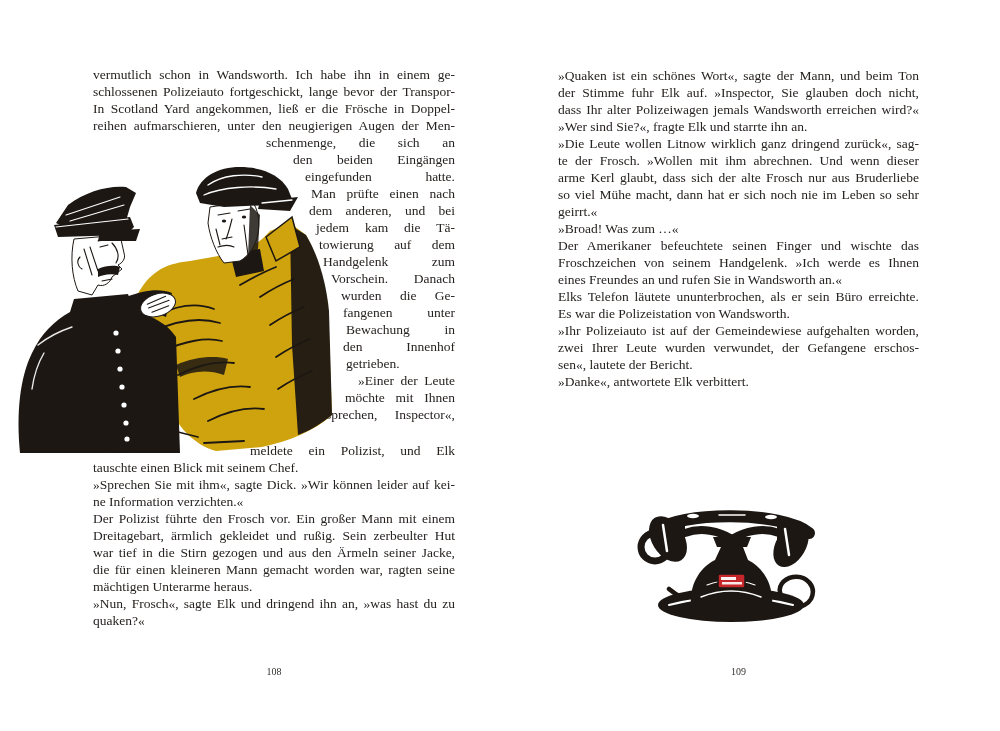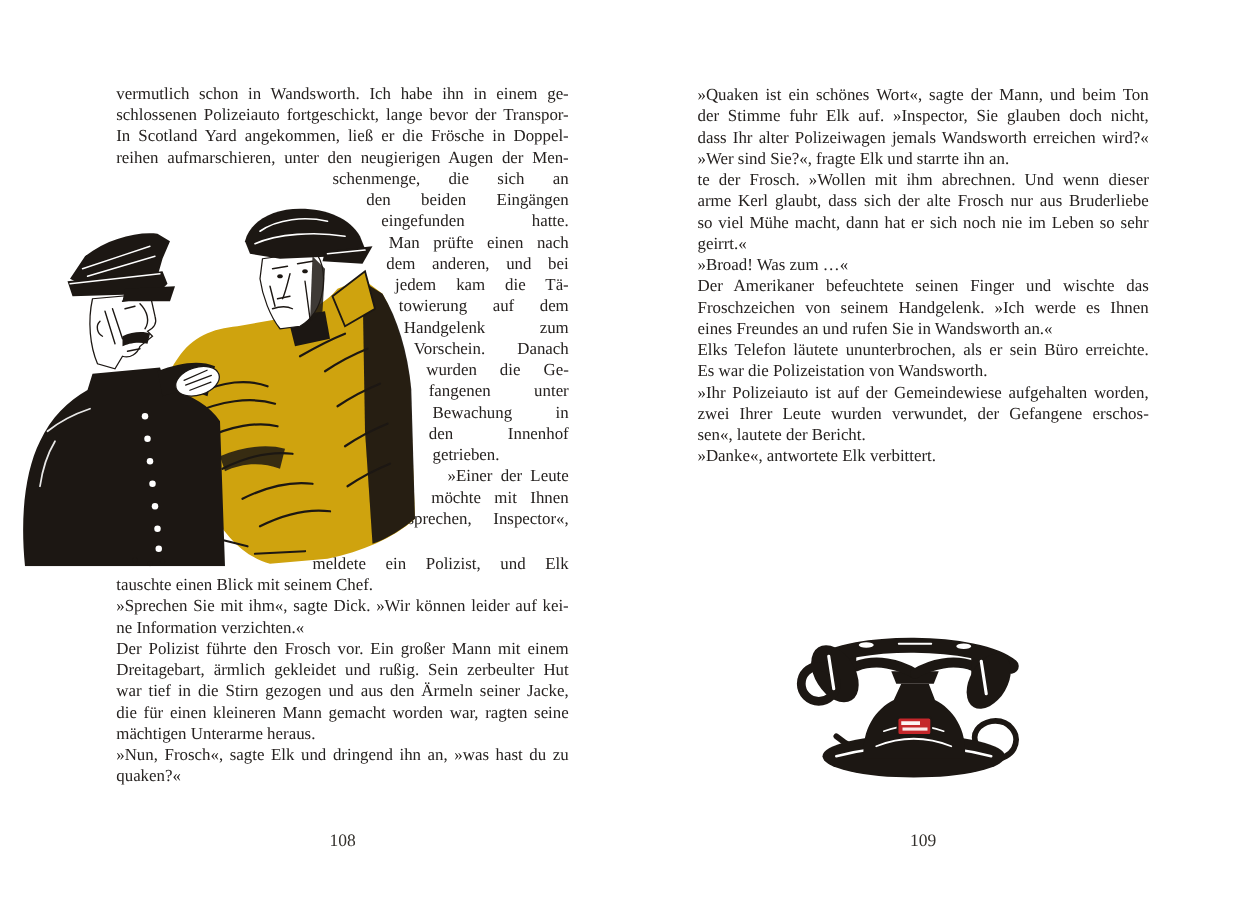--- a/index.html
+++ b/index.html
@@ -3,21 +3,21 @@
 <meta charset="utf-8">
 <style>
   html,body{margin:0;padding:0;background:#ffffff;width:1000px;height:731px;overflow:hidden;}
   .spread{position:relative;width:1000px;height:731px;background:var(--paper,#ffffff);
           font-family:Liberation Serif, serif;color:var(--text,#262220);}
   .col{position:absolute;top:66px;font-size:13.5px;line-height:17px;}
   .col.leftcol{left:93px;width:362px;}
   .col.rightcol{left:558px;width:361px;top:67px;}
   .line{height:17px;text-align:left;white-space:normal;}
   .line.just{text-align:justify;text-align-last:justify;-moz-text-align-last:justify;}
-  .pagenum{position:absolute;top:666px;font-size:14px;color:#33302c;text-align:center;}
+  .pagenum{position:absolute;top:666px;font-size:10px;color:#33302c;text-align:center;}
   .pagenum.leftnum{left:93px;width:362px;}
   .pagenum.rightnum{left:558px;width:361px;}
   .illus{position:absolute;}
   .illus.arrest{left:8px;top:165px;width:326px;height:288px;}
   .illus.phone{left:635px;top:503px;width:190px;height:128px;}
   .ink{fill:var(--ink,#1c1713);}
   .ink-s{stroke:var(--ink,#1c1713);fill:none;stroke-linecap:round;}
   .paper-s{stroke:var(--paper,#ffffff);fill:none;stroke-linecap:round;}
   .paper-f{fill:var(--paper,#ffffff);}
   .skin{fill:#ffffff;stroke:var(--ink,#1c1713);stroke-width:1;}
@@ -175,20 +175,21 @@
       <circle class="ink" cx="122" cy="284" r="2"></circle>
     </g>
   </svg>
 
   <div class="col rightcol">
 
   <div class="line just">»Quaken ist ein schönes Wort«, sagte der Mann, und beim Ton</div>
       <div class="line just">der Stimme fuhr Elk auf. »Inspector, Sie glauben doch nicht,</div>
       <div class="line just">dass Ihr alter Polizeiwagen jemals Wandsworth erreichen wird?«</div>
       <div class="line">»Wer sind Sie?«, fragte Elk und starrte ihn an.</div>
+      <div class="line just">»Die Leute wollen Litnow wirklich ganz dringend zurück«, sag-</div>
       <div class="line just">te der Frosch. »Wollen mit ihm abrechnen. Und wenn dieser</div>
       <div class="line just">arme Kerl glaubt, dass sich der alte Frosch nur aus Bruderliebe</div>
       <div class="line just">so viel Mühe macht, dann hat er sich noch nie im Leben so sehr</div>
       <div class="line">geirrt.«</div>
       <div class="line">»Broad! Was zum …«</div>
       <div class="line just">Der Amerikaner befeuchtete seinen Finger und wischte das</div>
       <div class="line just">Froschzeichen von seinem Handgelenk. »Ich werde es Ihnen</div>
       <div class="line">eines Freundes an und rufen Sie in Wandsworth an.«</div>
       <div class="line just">Elks Telefon läutete ununterbrochen, als er sein Büro erreichte.</div>
       <div class="line">Es war die Polizeistation von Wandsworth.</div>

